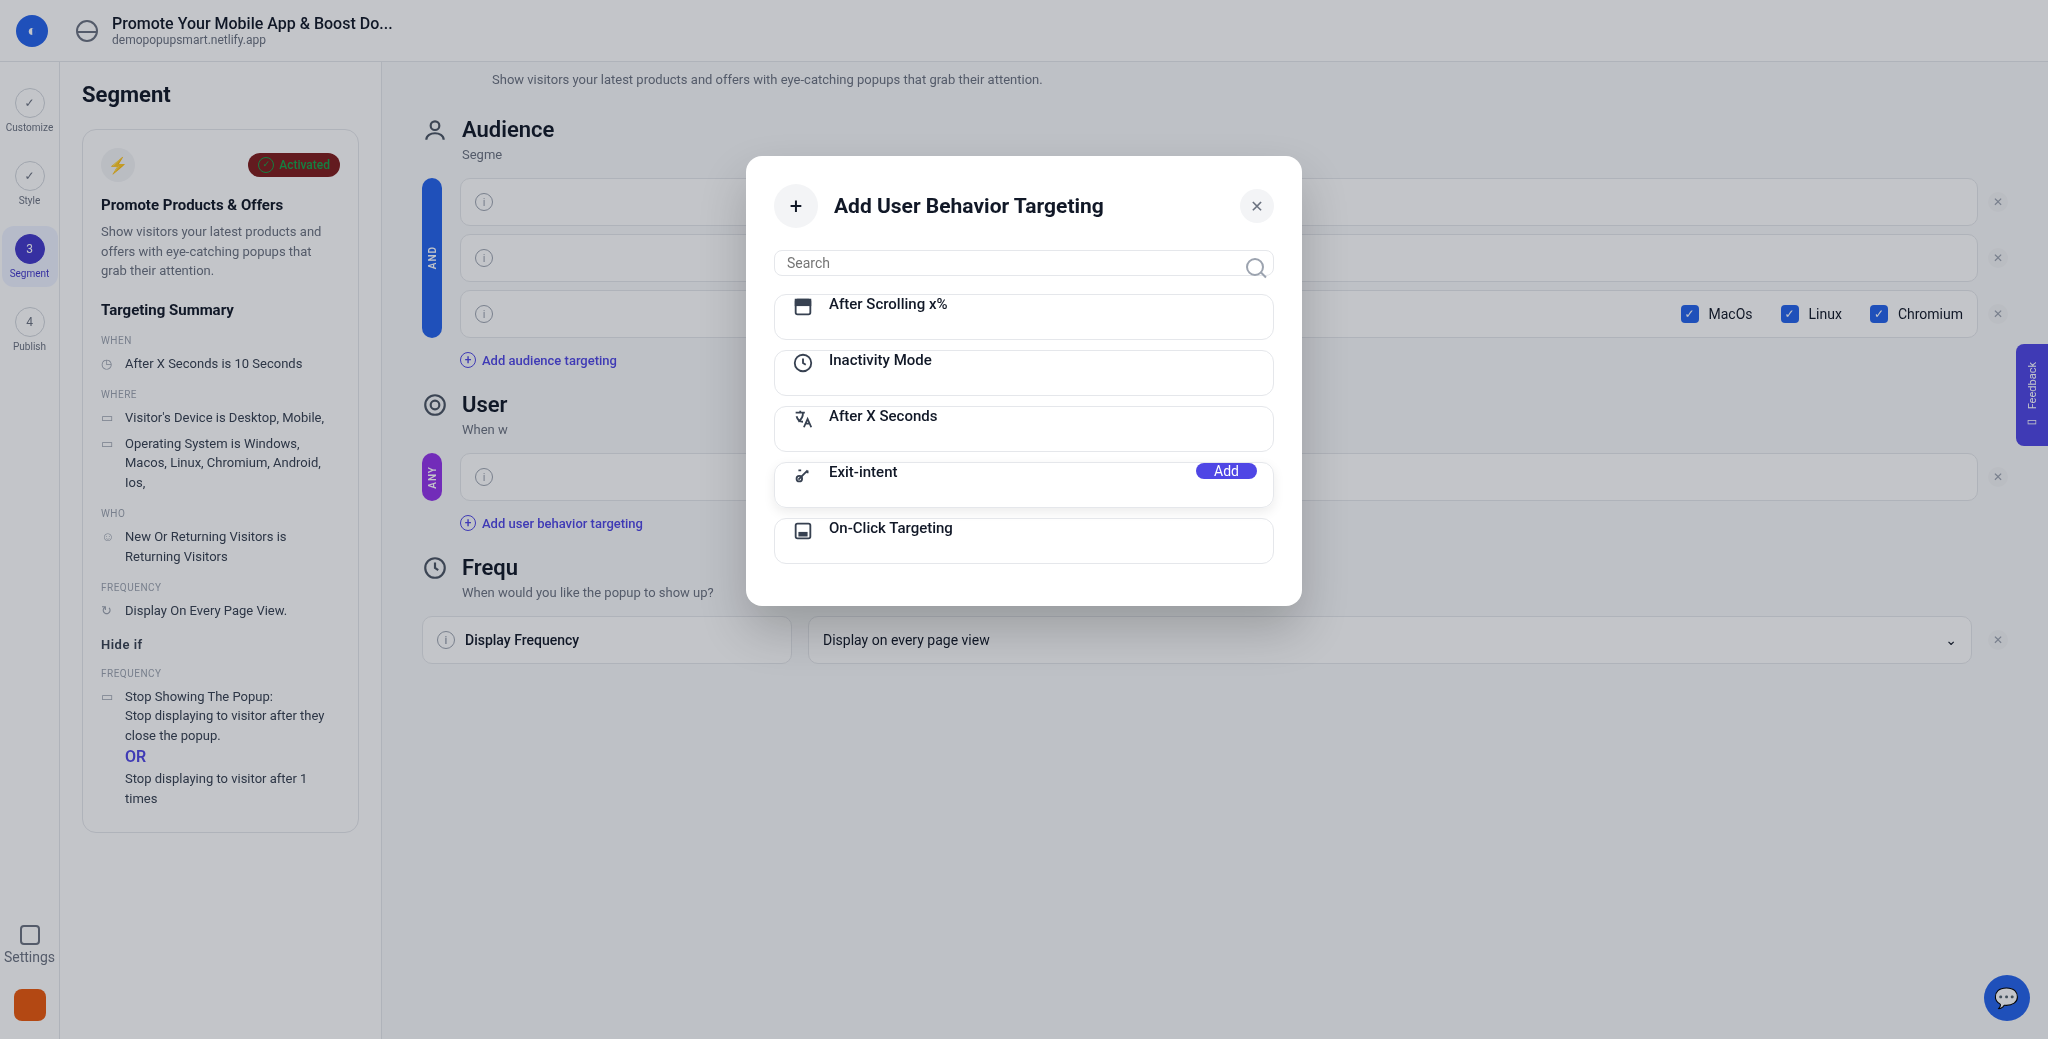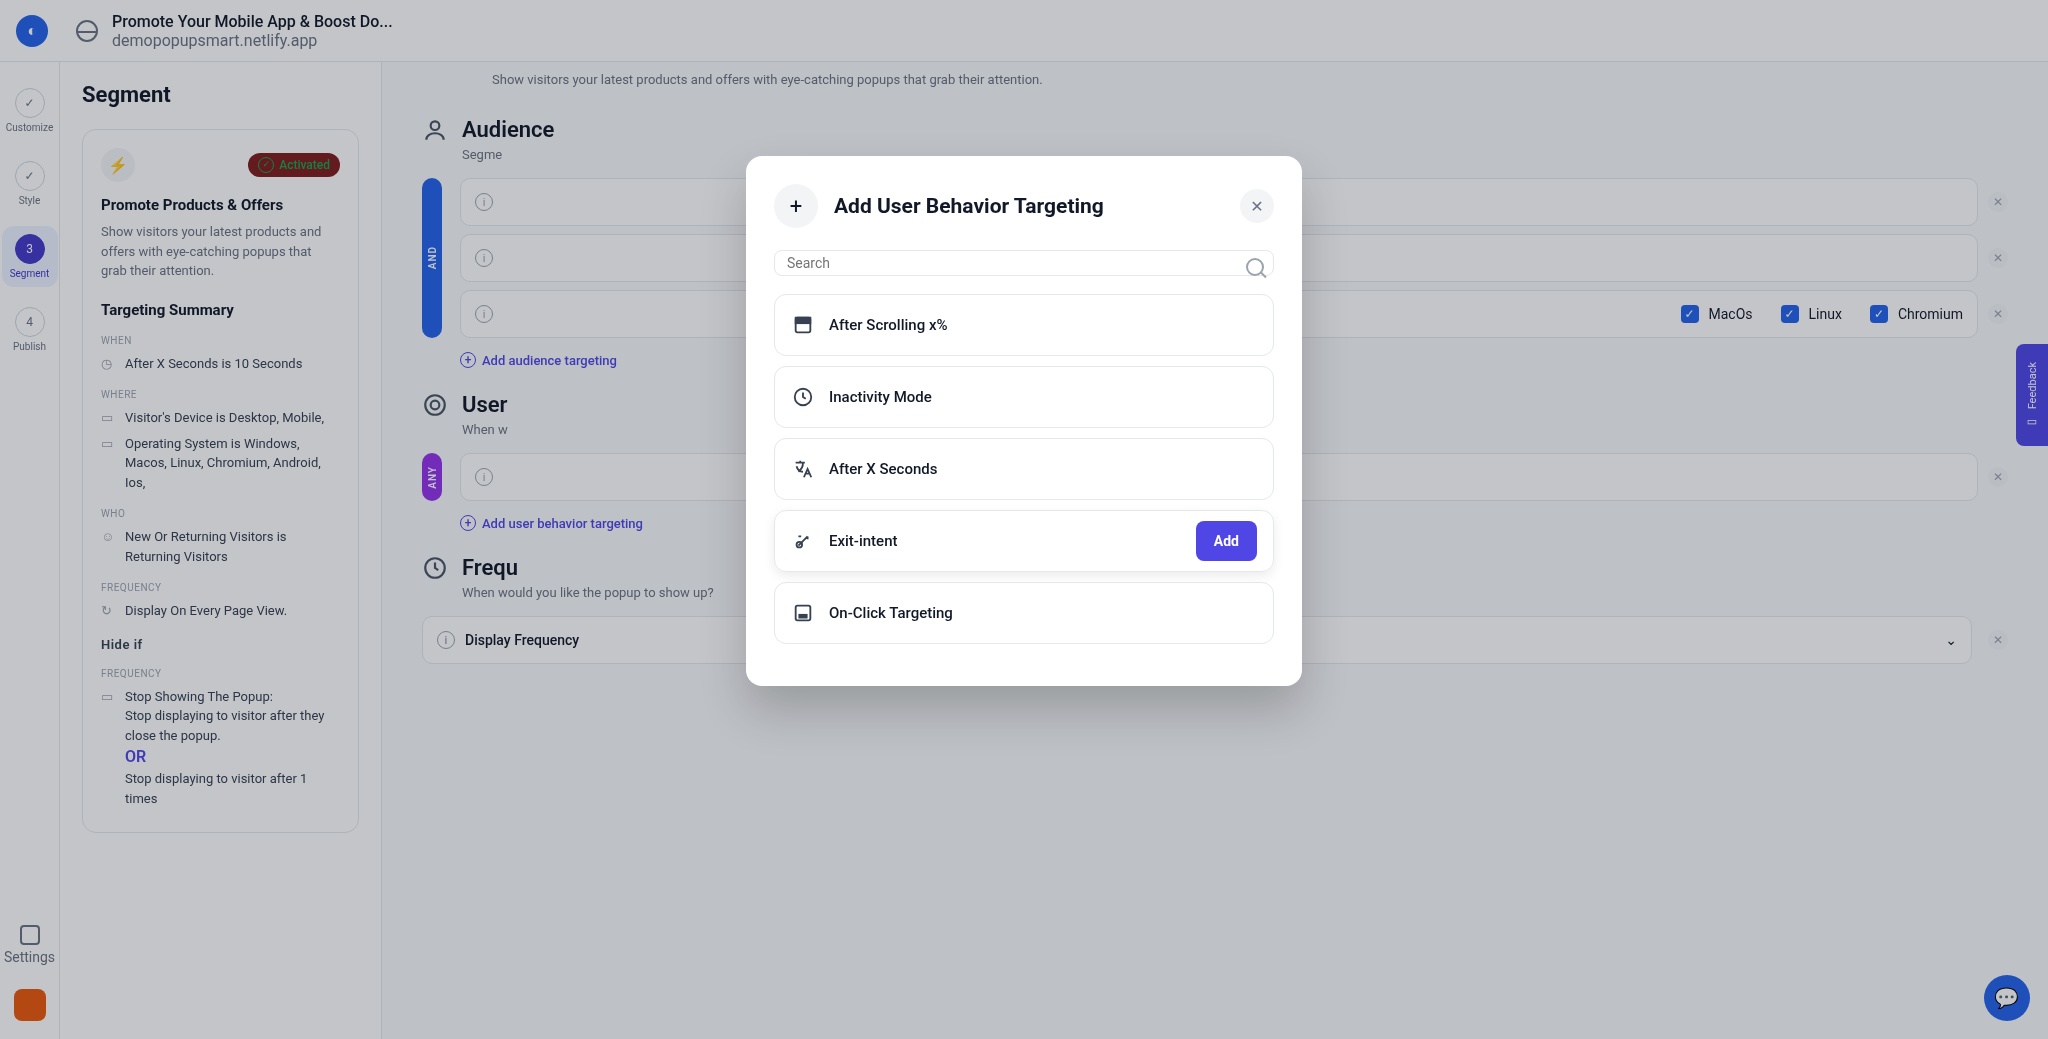--- a/index.html
+++ b/index.html
@@ -5,21 +5,21 @@
   * { box-sizing: border-box; margin: 0; padding: 0; font-family: -apple-system, BlinkMacSystemFont, "Segoe UI", Roboto, sans-serif; }
   body { background: #f9fafb; color: #111827; overflow: hidden; width: 2048px; height: 1039px; }
 
   
   .topbar { height: 62px; display: flex; align-items: center; border-bottom: 1px solid #e5e7eb; background: #fff; padding: 0 16px; }
   .logo { width: 32px; height: 32px; border-radius: 50%; background: #2563eb; margin-right: 28px; display:flex;align-items:center;justify-content:center;color:#fff;font-weight:700;}
   .globe { width: 22px; height: 22px; border: 2px solid #6b7280; border-radius: 50%; margin-right: 14px; position:relative;}
   .globe::before{content:"";position:absolute;left:0;right:0;top:50%;height:2px;background:#6b7280;}
   .title-col { display:flex; flex-direction:column; }
   .title { font-size: 16px; font-weight: 500; color:#111827; }
-  .subtitle { font-size: 16px; color: #6b7280; }
+  .subtitle { font-size: 12px; color: #6b7280; }
 
   
   .rail { position:absolute; top:62px; left:0; bottom:0; width:60px; background:#fff; border-right:1px solid #e5e7eb; display:flex; flex-direction:column; align-items:center; padding-top:18px; gap:12px;}
   .rail-item { display:flex; flex-direction:column; align-items:center; gap:4px; font-size:10px; color:#6b7280; width:56px; padding:8px 0; border-radius:12px;}
   .rail-item.active{ background:#eef2ff; color:#4338ca;}
   .rail-circle{ width:30px;height:30px;border-radius:50%;border:1px solid #d1d5db;display:flex;align-items:center;justify-content:center;font-size:12px;background:#fff;}
   .rail-item.active .rail-circle{background:#4338ca;color:#fff;border-color:#4338ca;}
   .rail-spacer{flex:1;}
   .settings{display:flex;flex-direction:column;align-items:center;gap:4px;font-size:14px;color:#6b7280;margin-bottom:12px;}
   .gear{width:20px;height:20px;border:2px solid #6b7280;border-radius:4px;position:relative;}
@@ -73,24 +73,24 @@
   .overlay{position:fixed;inset:0;background:rgba(17,24,39,.25);display:flex;align-items:flex-start;justify-content:center;padding-top:156px;}
   .modal{width:556px;background:#fff;border-radius:16px;box-shadow:0 24px 48px rgba(0,0,0,.2);padding:28px 28px 32px;}
   .modal-head{display:flex;align-items:center;gap:16px;margin-bottom:22px;}
   .m-icon{width:44px;height:44px;border-radius:50%;background:#f3f4f6;display:flex;align-items:center;justify-content:center;font-size:22px;color:#111827;}
   .m-title{font-size:21px;font-weight:700;flex:1;}
   .m-close{width:34px;height:34px;border-radius:50%;background:#f3f4f6;display:flex;align-items:center;justify-content:center;font-size:16px;color:#6b7280;cursor:pointer;}
   .search{position:relative;margin-bottom:18px;}
   .search input{width:100%;height:26px;border:1px solid #e5e7eb;border-radius:8px;padding:0 40px 0 12px;font-size:14px;}
   .search .mag{position:absolute;right:10px;top:8px;width:18px;height:18px;border:2px solid #9ca3af;border-radius:50%;}
   .search .mag::after{content:"";position:absolute;width:7px;height:2px;background:#9ca3af;transform:rotate(45deg);right:-5px;bottom:-2px;}
-  .opt{height:62px;border:1px solid #e5e7eb;border-radius:12px;display:flex;align-items:center;gap:14px;padding:0 16px;margin-bottom:10px;transition:box-shadow .1s;}
+  .opt{height:46px;border:1px solid #e5e7eb;border-radius:12px;display:flex;align-items:flex-start;gap:14px;padding:0 16px;margin-bottom:10px;transition:box-shadow .1s;}
   .opt .oic{width:24px;height:24px;color:#4b5563;display:flex;align-items:center;justify-content:center;}
   .opt-label{font-size:15px;font-weight:500;flex:1;}
-  .opt .addbtn{background:#4f46e5;color:#fff;font-size:14px;font-weight:700;padding:12px 18px;border-radius:8px;border:none;cursor:pointer;}
+  .opt .addbtn{background:#4f46e5;color:#fff;font-size:14px;font-weight:400;padding:0 18px;border-radius:8px;border:none;cursor:pointer;}
   svg{display:block;}
 </style>
 </head>
 <body>
 
 <div class="topbar">
   <div class="logo">◐</div>
   <div class="globe"></div>
   <div class="title-col">
     <div class="title">Promote Your Mobile App &amp; Boost Do...</div>

